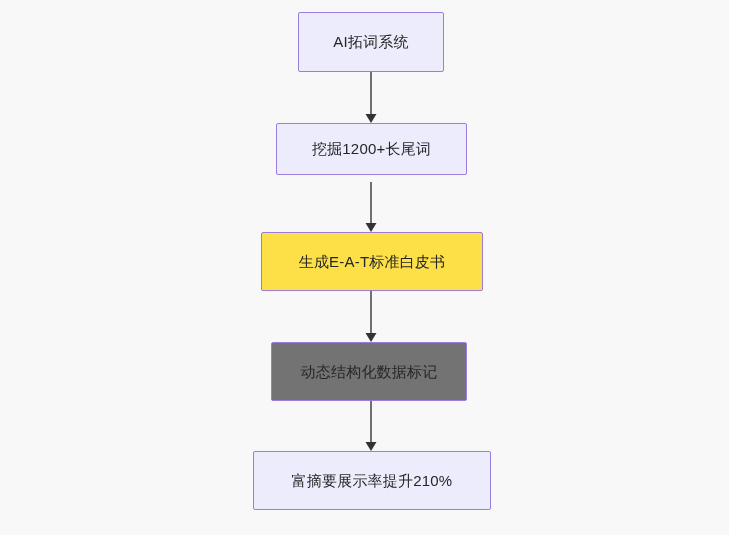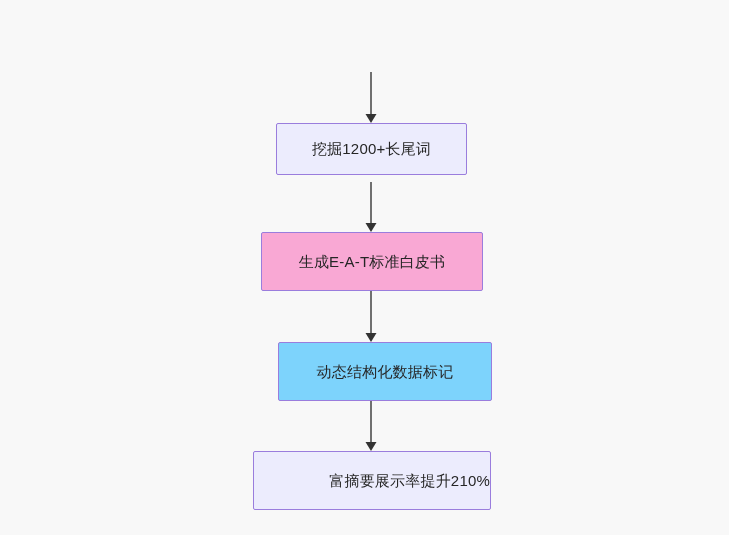--- a/index.html
+++ b/index.html
@@ -67,25 +67,28 @@
         <line x1="8" y1="0" x2="8" y2="43" stroke="#707070" stroke-width="2"></line>
         <polygon points="8,51 2.5,42 13.5,42" fill="#333333"></polygon>
       </svg>
     </div>
     <div class="edge" style="left: 363px; top: 401px; width: 16px; height: 50px;">
       <svg width="16" height="50" viewBox="0 0 16 50">
         <line x1="8" y1="0" x2="8" y2="42" stroke="#707070" stroke-width="2"></line>
         <polygon points="8,50 2.5,41 13.5,41" fill="#333333"></polygon>
       </svg>
     </div>
+    <div class="node" style="left: 298px; top: 12px; width: 146px; height: 60px; background: rgb(236, 236, 253); border-color: rgb(154, 125, 221); color: rgb(38, 38, 38);">
+      <span class="node-label">AI拓词系统</span>
+    </div>
     <div class="node" style="left: 276px; top: 123px; width: 191px; height: 52px; background: rgb(236, 236, 253); border-color: rgb(154, 125, 221); color: rgb(38, 38, 38);">
       <span class="node-label">挖掘1200+长尾词</span>
     </div>
-    <div class="node" style="left: 261px; top: 232px; width: 222px; height: 59px; background: #f9a8d4; border-color: rgb(154, 125, 221); color: rgb(38, 38, 38);">
+    <div class="node" style="left: 261px; top: 232px; width: 222px; height: 59px; background: #fde047; border-color: rgb(154, 125, 221); color: rgb(38, 38, 38);">
       <span class="node-label">生成E-A-T标准白皮书</span>
     </div>
-    <div class="node" style="left: 278px; top: 342px; width: 214px; height: 59px; background: #7dd3fc; border-color: rgb(154, 125, 221); color: rgb(38, 38, 38);">
+    <div class="node" style="left: 271px; top: 342px; width: 196px; height: 59px; background: #737373; border-color: rgb(154, 125, 221); color: rgb(38, 38, 38);">
       <span class="node-label">动态结构化数据标记</span>
     </div>
-    <div class="node" style="left: 253px; top: 451px; width: 238px; height: 59px; background: rgb(236, 236, 253); border-color: rgb(154, 125, 221); color: rgb(38, 38, 38); justify-content: flex-end;">
+    <div class="node" style="left: 253px; top: 451px; width: 238px; height: 59px; background: rgb(236, 236, 253); border-color: rgb(154, 125, 221); color: rgb(38, 38, 38);">
       <span class="node-label">富摘要展示率提升210%</span>
     </div>
   </div>
 
 </body></html>

